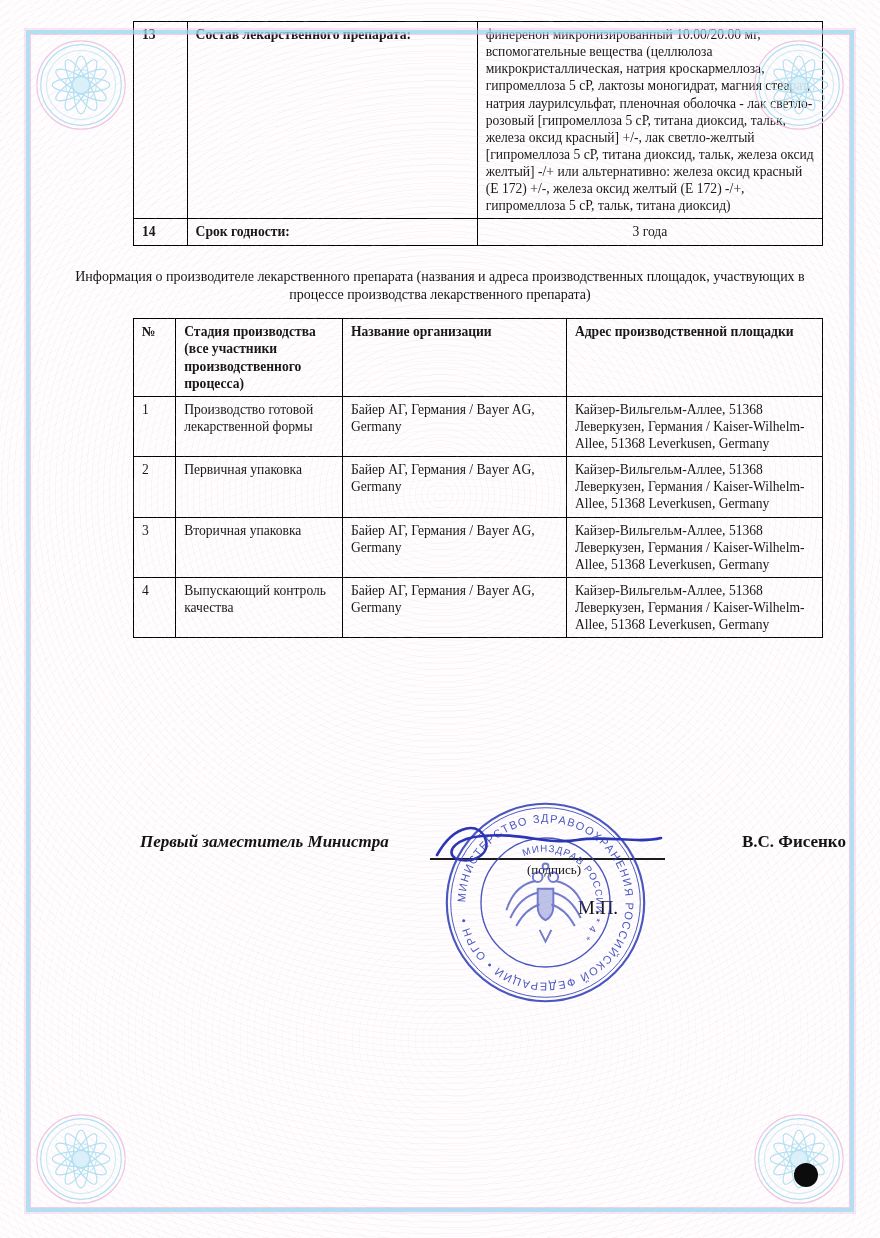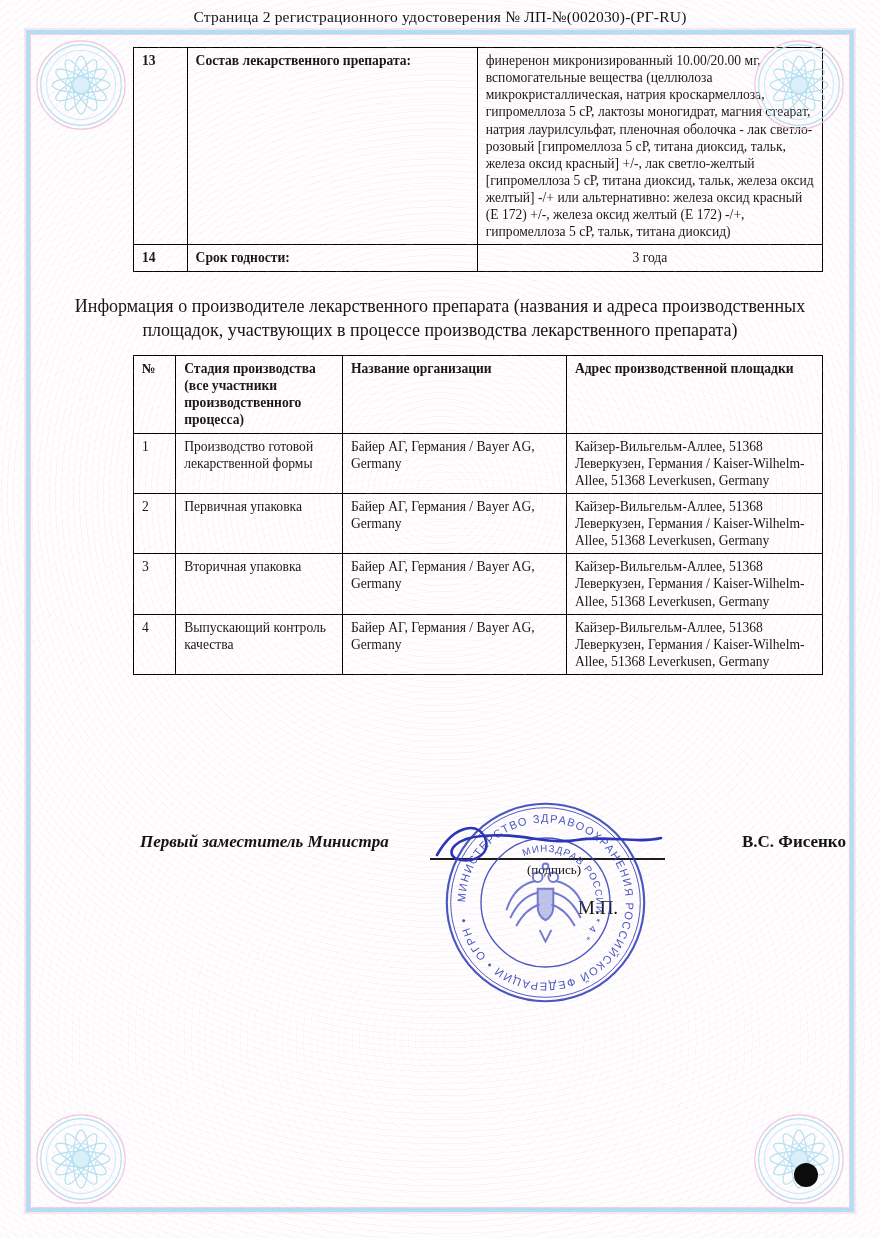--- a/index.html
+++ b/index.html
@@ -45,21 +45,21 @@
   .cert-table{margin:21px 0 0 133px;width:690px;}
   .cert-table .num{font-weight:bold;width:38px;}
   .cert-table .label{font-weight:bold;width:284px;}
   .cert-table .value{width:340px;}
   .cert-table .value-center{text-align:center;vertical-align:middle;}
 
   .intro{
     position:relative;
     width:740px;margin:22px auto 0;
     text-align:center;
-    font-size:18px;line-height:1.35;
+    font-size:14px;line-height:1.35;
   }
 
   .manuf-table{margin:13px 0 0 133px;width:690px;}
   .manuf-table th{font-weight:bold;}
   .manuf-table .c-num{width:26px;}
   .manuf-table .c-stage{width:152px;}
   .manuf-table .c-org{width:216px;}
   .manuf-table .c-addr{width:248px;}
 
   .official-title{position:absolute;left:140px;top:832px;font-weight:bold;font-size:17px;font-style:italic;}
@@ -104,21 +104,20 @@
   <svg class="corner tr">
       <use href="#rosette"></use>
     </svg>
   <svg class="corner bl">
       <use href="#rosette"></use>
     </svg>
   <svg class="corner br">
       <use href="#rosette"></use>
     </svg>
 
-  <div class="doc-header">Страница 2  регистрационного удостоверения № ЛП-№(002030)-(РГ-RU)</div>
 
   <table class="cert-table">
     <tbody>
         <tr>
       <td class="num">13</td>
       <td class="label">Состав лекарственного препарата:</td>
       <td class="value">финеренон микронизированный 10.00/20.00 мг, вспомогательные вещества (целлюлоза микрокристаллическая, натрия кроскармеллоза, гипромеллоза 5 сР, лактозы моногидрат, магния стеарат, натрия лаурилсульфат, пленочная оболочка - лак светло-розовый [гипромеллоза 5 сР, титана диоксид, тальк, железа оксид красный] +/-, лак светло-желтый [гипромеллоза 5 сР, титана диоксид, тальк, железа оксид желтый] -/+ или альтернативно: железа оксид красный (Е 172) +/-, железа оксид желтый (Е 172) -/+, гипромеллоза 5 сР, тальк, титана диоксид)</td>
     </tr>
     <tr>
       <td class="num">14</td>

